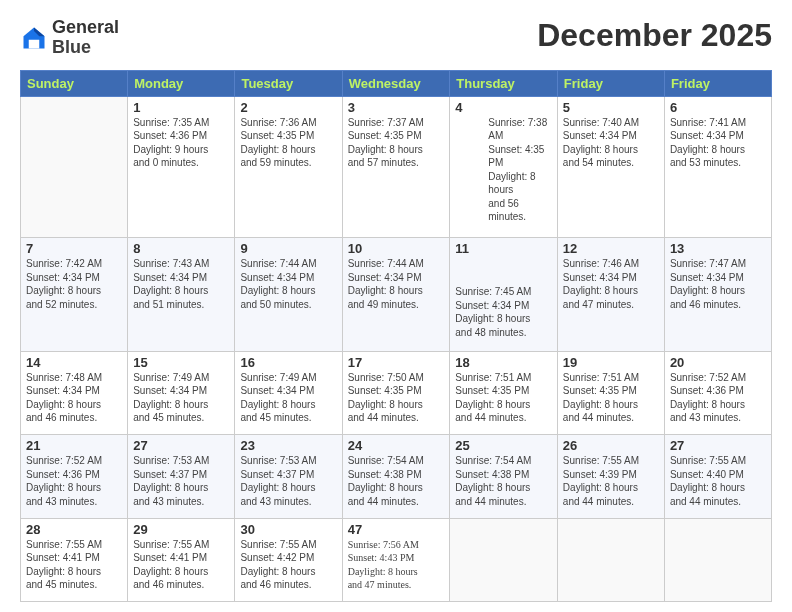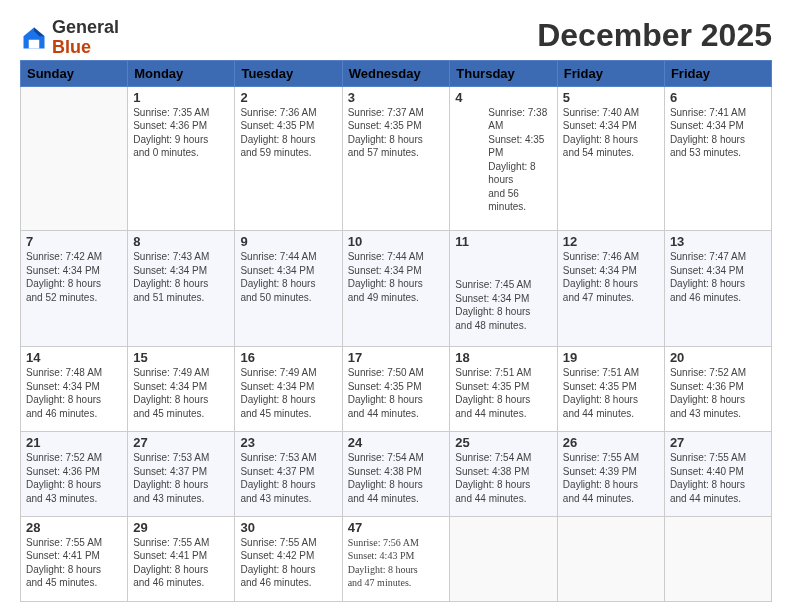--- a/index.html
+++ b/index.html
@@ -14,34 +14,34 @@
       width: 792px;
       height: 612px;
       padding: 18px 20px 10px 20px;
       display: flex;
       flex-direction: column;
     }
     .header {
       display: flex;
       justify-content: space-between;
       align-items: flex-start;
-      margin-bottom: 2px;
+      margin-bottom: 12px;
     }
     .logo {
       display: flex;
       align-items: center;
       gap: 4px;
     }
     .logo-text {
       font-size: 18px;
       font-weight: bold;
       line-height: 1.1;
     }
     .logo-general { color: #333; }
-    .logo-blue { color: #c2410c; }
+    .logo-blue { color: #404040; }
     .logo-icon {
       width: 28px;
       height: 28px;
     }
     .header-right {
       text-align: right;
     }
     .month-title {
       font-size: 32px;
       font-weight: bold;
@@ -52,21 +52,21 @@
       font-size: 14px;
       color: #555;
     }
     .calendar {
       width: 100%;
       border-collapse: collapse;
       flex: 1;
     }
     .calendar th {
       background-color: #3d6bb3;
-      color: #000000;
+      color: #bef264;
       text-align: left;
       padding: 5px 6px;
       font-size: 13px;
       font-weight: bold;
       border: 1px solid #5580c8;
     }
     .calendar td {
       border: 1px solid #ccc;
       vertical-align: top;
       padding: 3px 5px;

